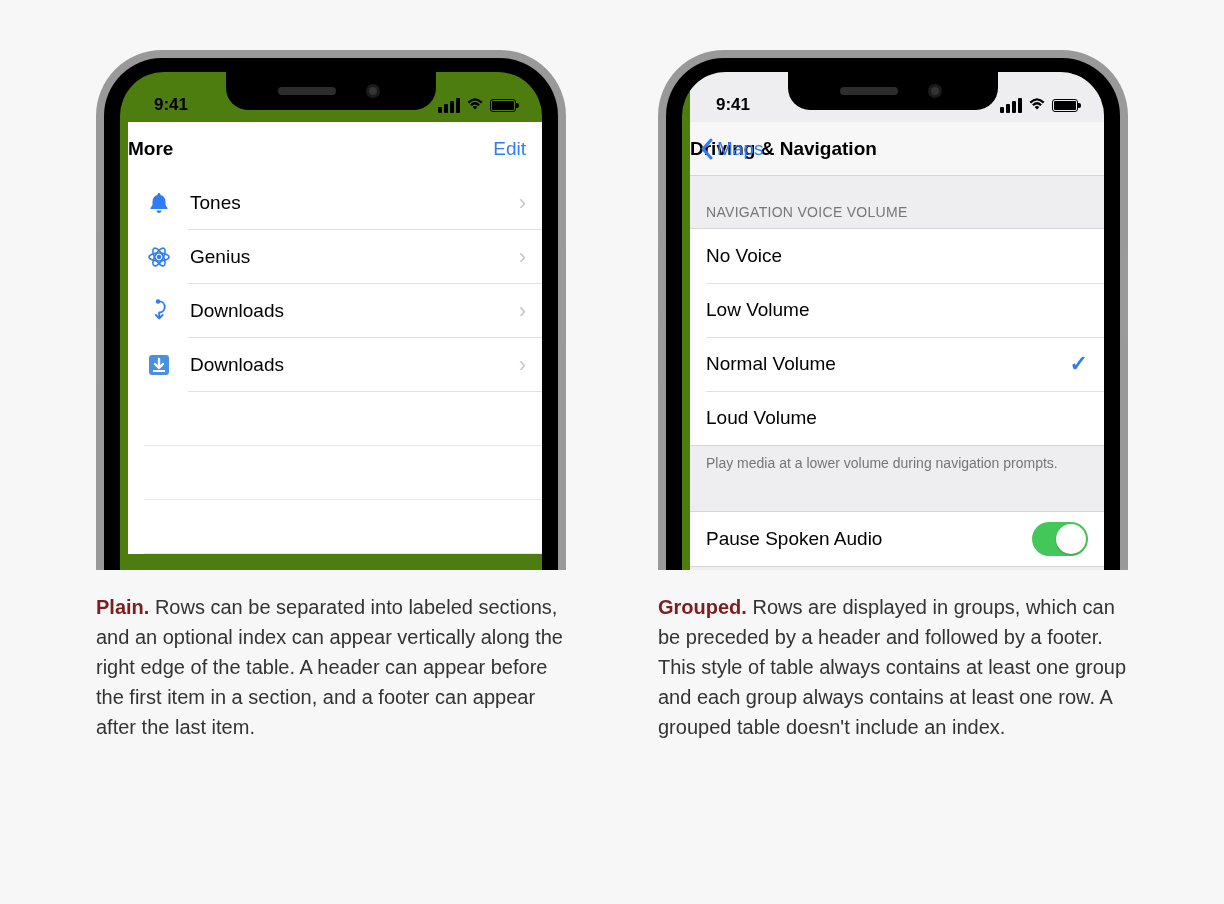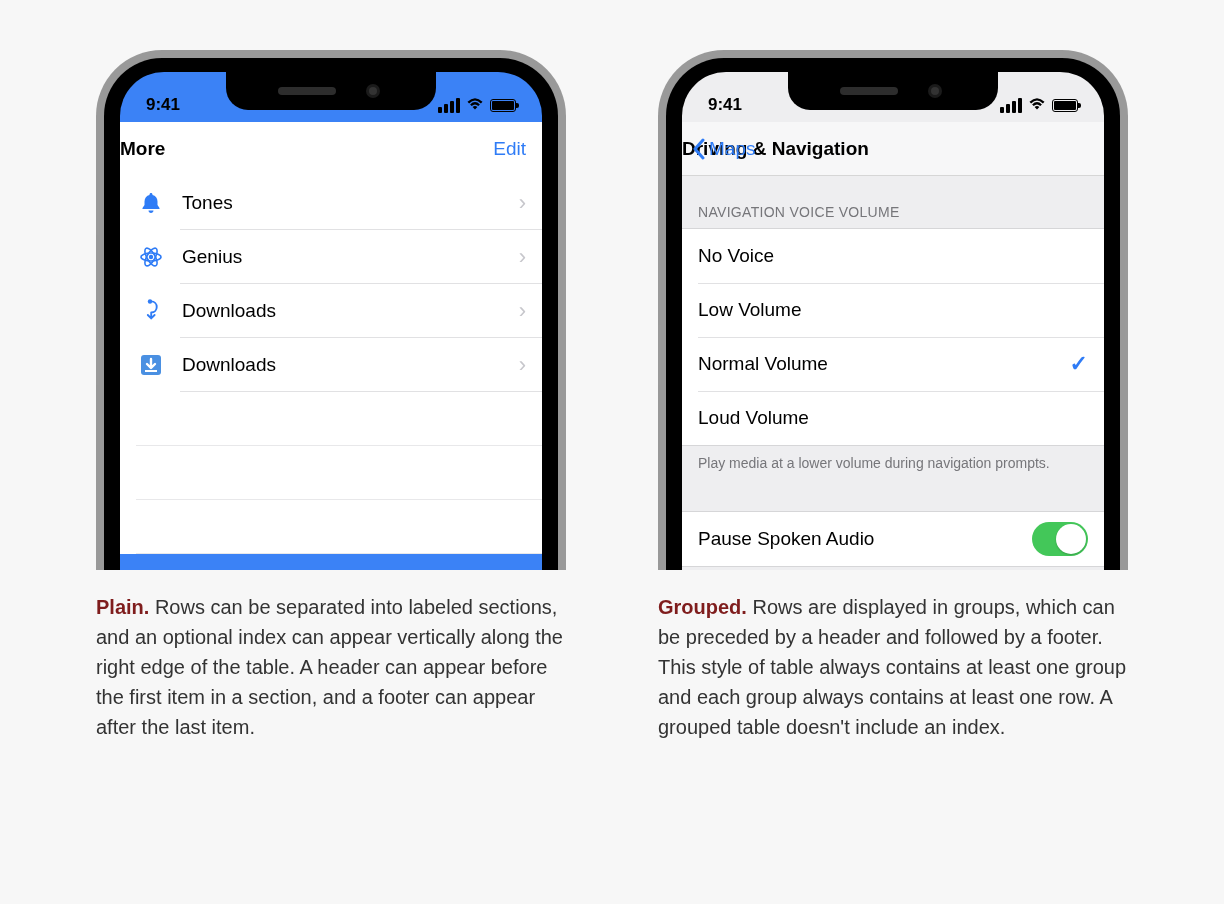--- a/index.html
+++ b/index.html
@@ -46,23 +46,24 @@
     background: #9a9a9a;
   }
   .sb-left1 { left: -3px; top: 150px; width: 6px; height: 35px; border-radius: 3px 0 0 3px; }
   .sb-left2 { left: -3px; top: 200px; width: 6px; height: 60px; border-radius: 3px 0 0 3px; }
   .sb-left3 { left: -3px; top: 275px; width: 6px; height: 60px; border-radius: 3px 0 0 3px; }
   .sb-right { right: -3px; top: 200px; width: 6px; height: 90px; border-radius: 0 3px 3px 0; }
 
   .screen {
     position: absolute;
     left: 24px; right: 24px; top: 22px; bottom: 0;
-    background: #3b82f6;
+    background: #4d7c0f;
     border-radius: 44px 44px 0 0;
     overflow: hidden;
+    padding-left: 8px;
   }
 
   
   .notch {
     position: absolute;
     top: 0;
     left: 50%;
     transform: translateX(-50%);
     width: 210px;
     height: 38px;

